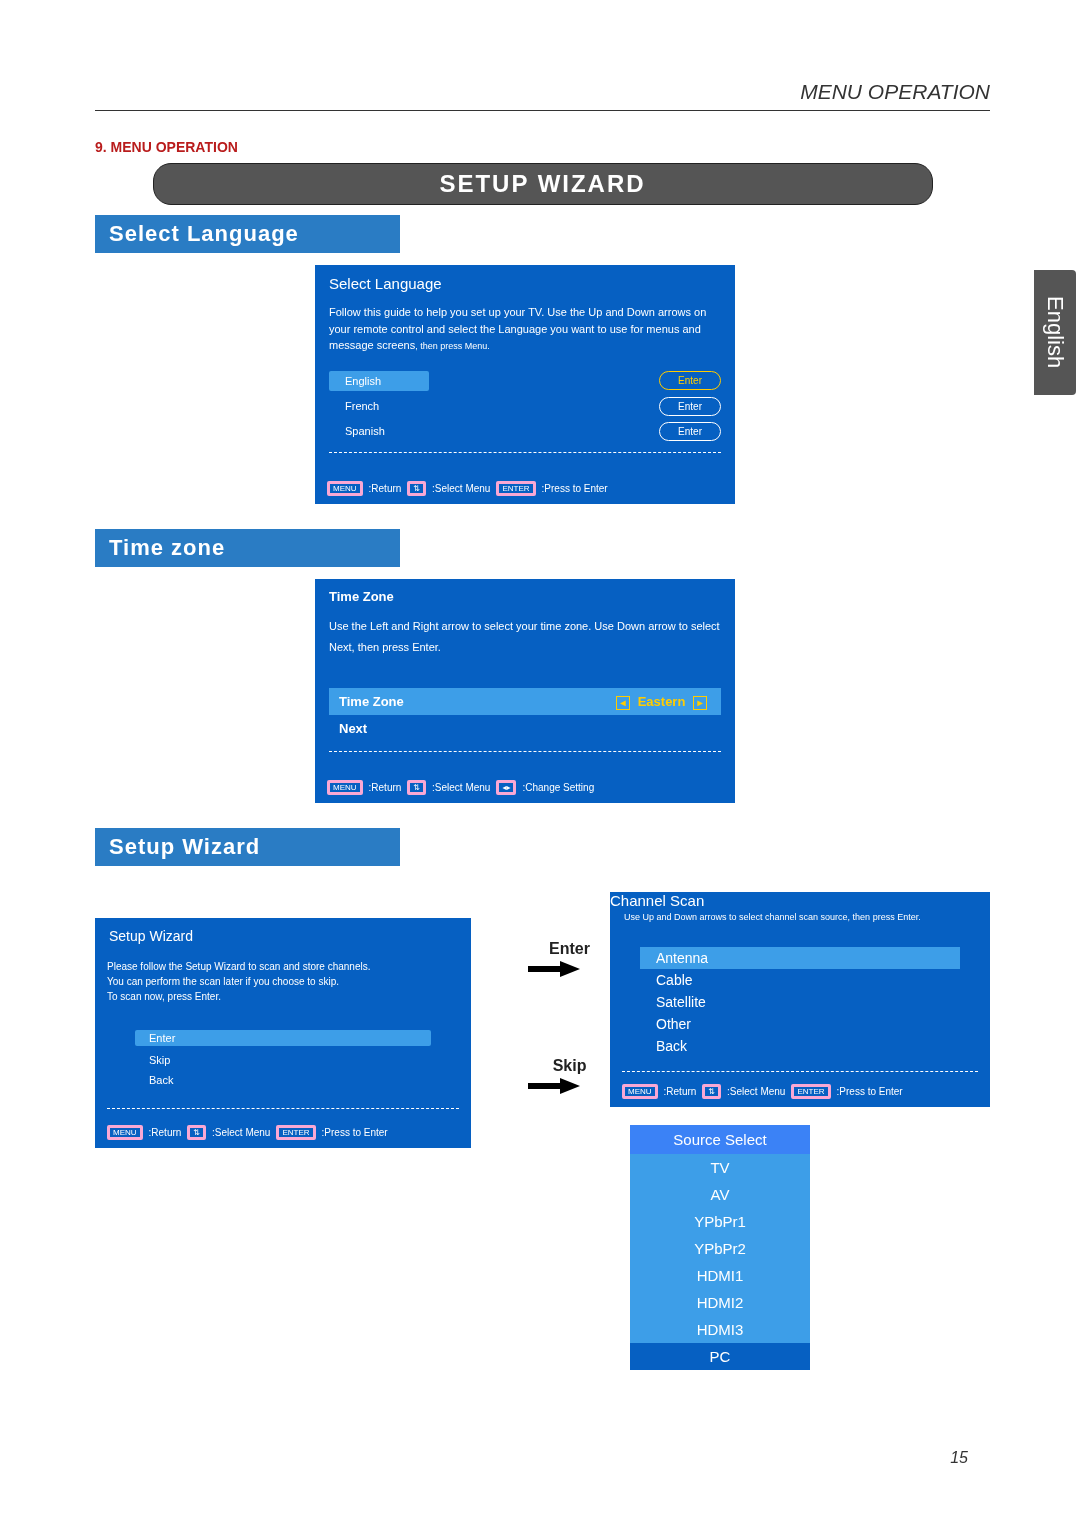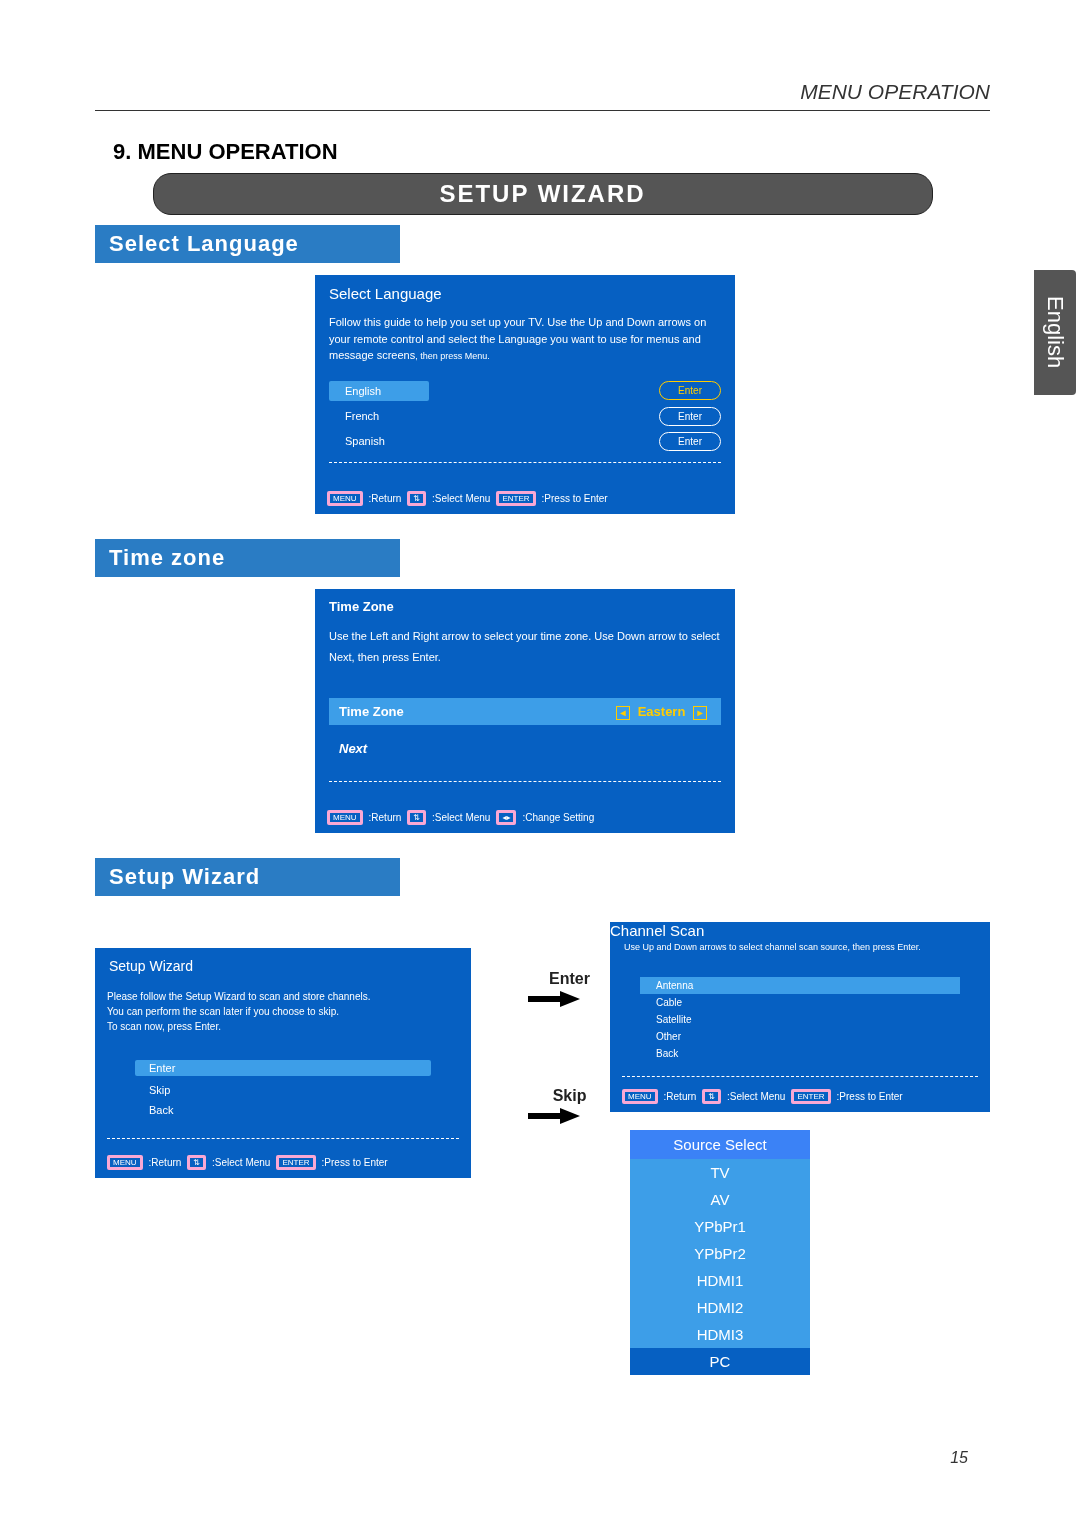--- a/index.html
+++ b/index.html
@@ -1,52 +1,52 @@
 <!DOCTYPE html>
 <html><head>
 <meta charset="utf-8">
 <style>
 * { margin: 0; padding: 0; box-sizing: border-box; }
 body { font-family: Arial, sans-serif; background: #fff; width: 1080px; height: 1527px; position: relative; }
 .page { padding: 80px 90px 40px 95px; }
 .header-right { text-align: right; font-style: italic; font-size: 21px; color: #333; border-bottom: 1px solid #333; padding-bottom: 6px; margin-bottom: 28px; }
-.section-title { font-size: 22px; font-weight: bold; color: #000000; margin-bottom: 8px; margin-left: 18px; }
+.section-title { font-size: 14px; font-weight: bold; color: #b91c1c; margin-bottom: 8px; }
 .pill-title { background: #555; color: #fff; font-size: 24px; font-weight: bold; text-align: center; padding: 6px 0; border-radius: 18px; border: 1px solid #222; margin: 0 auto 10px; width: 780px; letter-spacing: 2px; }
 .sub-title { background: #2a7cc4; color: #fff; font-size: 22px; font-weight: bold; padding: 6px 14px; display: inline-block; width: 305px; margin-bottom: 12px; letter-spacing: 1px; }
 .side-tab { position: absolute; right: 4px; top: 270px; background: #555; color: #fff; width: 42px; height: 125px; font-size: 22px; display: flex; align-items: center; justify-content: center; writing-mode: vertical-rl; text-orientation: mixed; border-radius: 0 4px 4px 0; }
 .blue-panel { background: #0660c2; color: #fff; width: 420px; margin: 0 0 25px 220px; font-size: 12px; }
 .blue-panel .panel-title { padding: 10px 14px 6px; font-size: 15px; }
 .blue-panel .panel-body { padding: 6px 14px 14px; font-size: 11px; line-height: 1.5; }
 .lang-row { display: flex; justify-content: space-between; align-items: center; padding: 3px 0; font-size: 11px; }
 .lang-row .lname { width: 100px; padding-left: 16px; }
 .lang-highlight { background: #3d9ee8; padding: 2px 16px; border-radius: 2px; }
 .enter-btn { background: none; border: 1px solid #fff; color: #fff; font-size: 10px; padding: 1px 18px; border-radius: 10px; }
 .enter-btn.hl { border-color: #ffcc00; color: #ffcc00; }
 .dashed { border-top: 1px dashed #fff; margin: 8px 0 6px; }
 .footer-bar { font-size: 10px; padding: 8px 12px; display: flex; gap: 6px; align-items: center; }
 .key { border: 3px solid #f9a8d4; font-size: 8px; padding: 0 3px; border-radius: 2px; }
 .tz-row { display: flex; justify-content: space-between; align-items: center; background: #3d9ee8; padding: 4px 10px; margin-top: 30px; font-size: 13px; font-weight: bold; }
 .tz-val { color: #ffcc00; font-weight: bold; font-size: 13px; text-align: right; }
 .arrow-box { display: inline-block; border: 1px solid #ffcc00; width: 14px; height: 14px; text-align: center; font-size: 10px; line-height: 12px; color: #ffcc00; margin: 0 4px; }
-.next-row { padding: 14px 10px; font-size: 13px; font-weight: bold; font-style: italic; }
+.next-row { padding: 4px 10px; font-size: 13px; font-weight: bold; }
 .wizard-row { display: flex; gap: 20px; align-items: flex-start; }
 .wiz-panel { background: #0660c2; color: #fff; width: 400px; font-size: 11px; }
 .wiz-panel .panel-title { padding: 10px 14px 4px; font-size: 14px; }
 .wiz-body { padding: 4px 12px 12px; font-size: 10px; line-height: 1.5; margin-top: 7px; }
 .wiz-list { padding: 10px 40px; font-size: 11px; }
 .wiz-list div { padding: 4px 0; }
 .wiz-hl { background: #3d9ee8; display: block; padding: 2px 14px; border-radius: 2px; }
 .arrow-label { font-weight: bold; font-size: 16px; color: #222; }
 .black-arrow { width: 0; height: 0; border-top: 8px solid transparent; border-bottom: 8px solid transparent; border-left: 20px solid #000; position: relative; }
 .black-arrow::before { content: ''; position: absolute; left: -52px; top: -3px; width: 32px; height: 6px; background: #000; }
 .arrow-block { display: flex; flex-direction: column; align-items: center; gap: 3px; margin-left: 58px; }
 .mid-col { display: flex; flex-direction: column; gap: 80px; padding-top: 62px; }
 .right-col { display: flex; flex-direction: column; gap: 18px; }
 .chan-panel { background: #0660c2; color: #fff; width: 380px; font-size: 10px; margin-top: 14px; }
-.chan-list { padding: 22px 30px 10px; font-size: 10px; }
+.chan-list { padding: 22px 30px 10px; font-size: 14px; }
 .chan-list div { padding: 3px 16px; }
 .chan-hl { background: #3d9ee8; display: block; }
 .source-panel { background: #3d9ee8; color: #fff; width: 180px; margin-left: 20px; text-align: center; font-size: 15px; }
 .source-panel .src-title { background: #3b82f6; padding: 6px; font-size: 15px; }
 .source-panel div { padding: 5px 8px; }
 .page-num { position: absolute; right: 112px; bottom: 60px; font-style: italic; font-size: 16px; color: #333; }
 </style>
 </head>
 <body>
 

